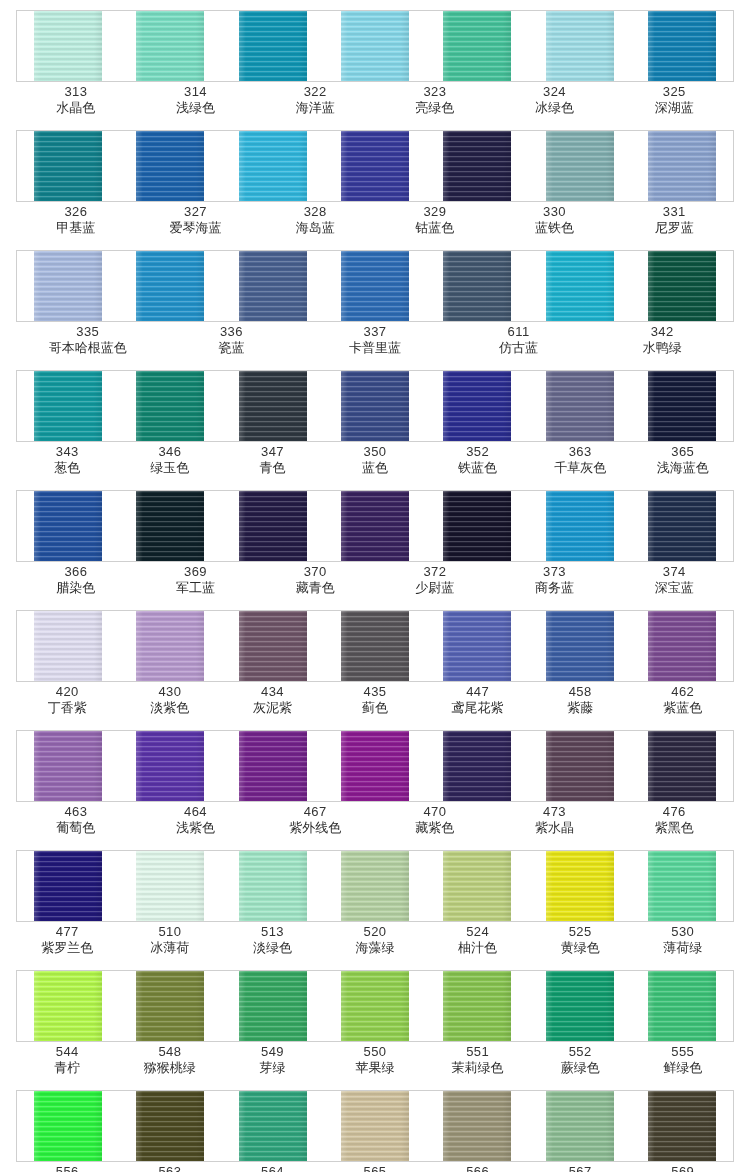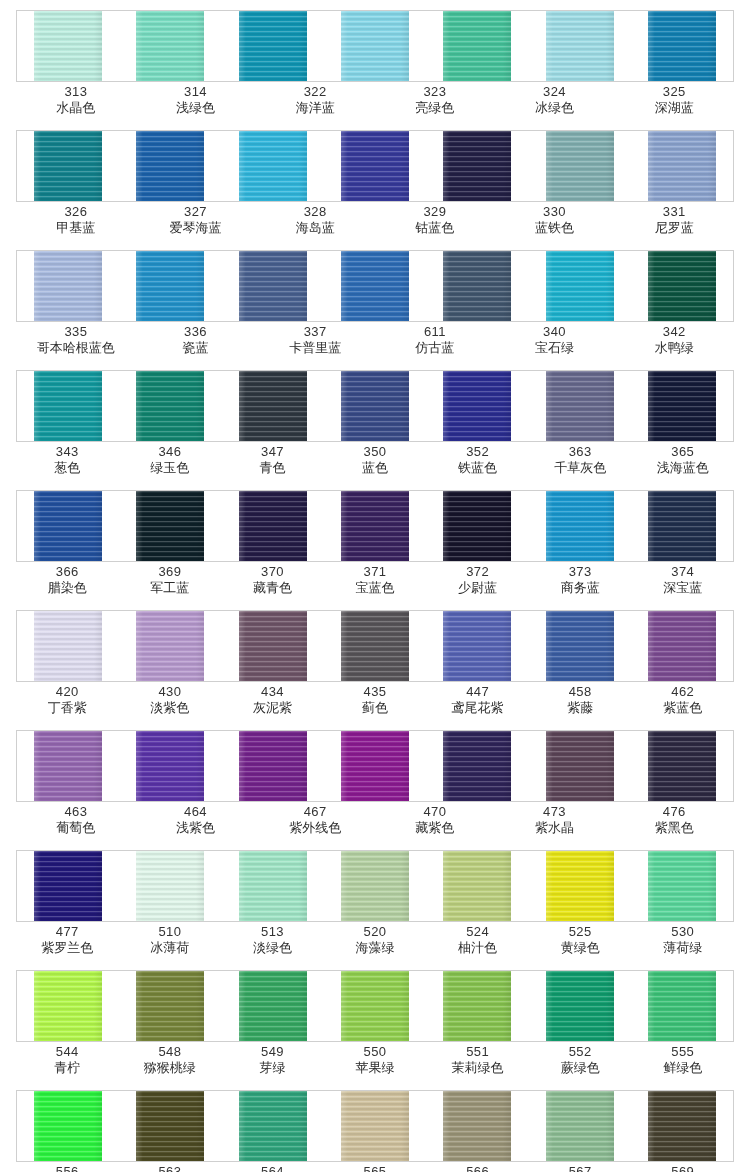--- a/index.html
+++ b/index.html
@@ -307,24 +307,20 @@
         </div>
         <div class="label-cell">
           <span class="label-code">337</span>
           <span class="label-name">卡普里蓝</span>
         </div>
         <div class="label-cell">
           <span class="label-code">611</span>
           <span class="label-name">仿古蓝</span>
         </div>
         <div class="label-cell">
-          <span class="label-code">340</span>
-          <span class="label-name">宝石绿</span>
-        </div>
-        <div class="label-cell">
           <span class="label-code">342</span>
           <span class="label-name">水鸭绿</span>
         </div>
       </div>
     </div>
     <div class="swatch-row">
       <div class="swatch-band">
         <div class="swatch-cell">
           <div class="swatch-chip" style="background-color: rgb(17, 153, 158);">
             <div class="ribbon"></div>
@@ -449,24 +445,20 @@
           <span class="label-code">366</span>
           <span class="label-name">腊染色</span>
         </div>
         <div class="label-cell">
           <span class="label-code">369</span>
           <span class="label-name">军工蓝</span>
         </div>
         <div class="label-cell">
           <span class="label-code">370</span>
           <span class="label-name">藏青色</span>
-        </div>
-        <div class="label-cell">
-          <span class="label-code">371</span>
-          <span class="label-name">宝蓝色</span>
         </div>
         <div class="label-cell">
           <span class="label-code">372</span>
           <span class="label-name">少尉蓝</span>
         </div>
         <div class="label-cell">
           <span class="label-code">373</span>
           <span class="label-name">商务蓝</span>
         </div>
         <div class="label-cell">

